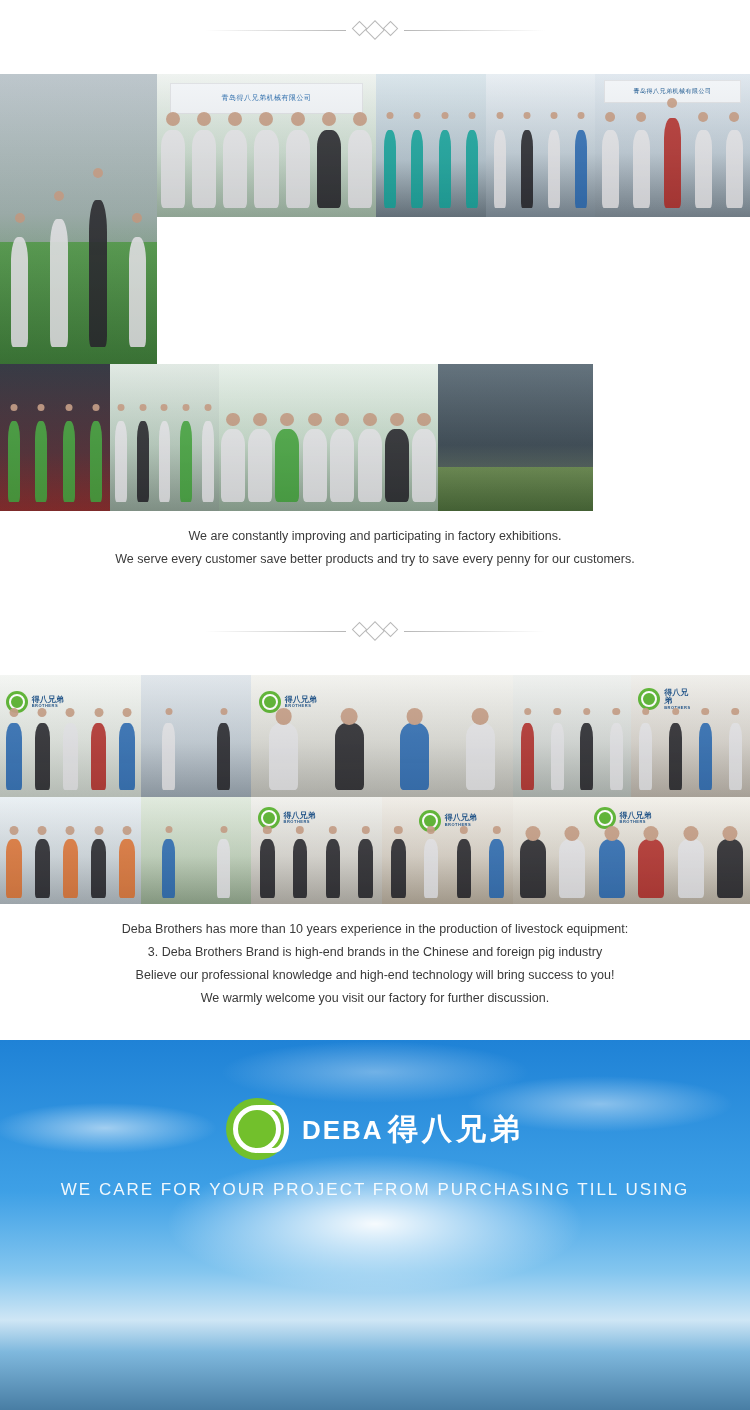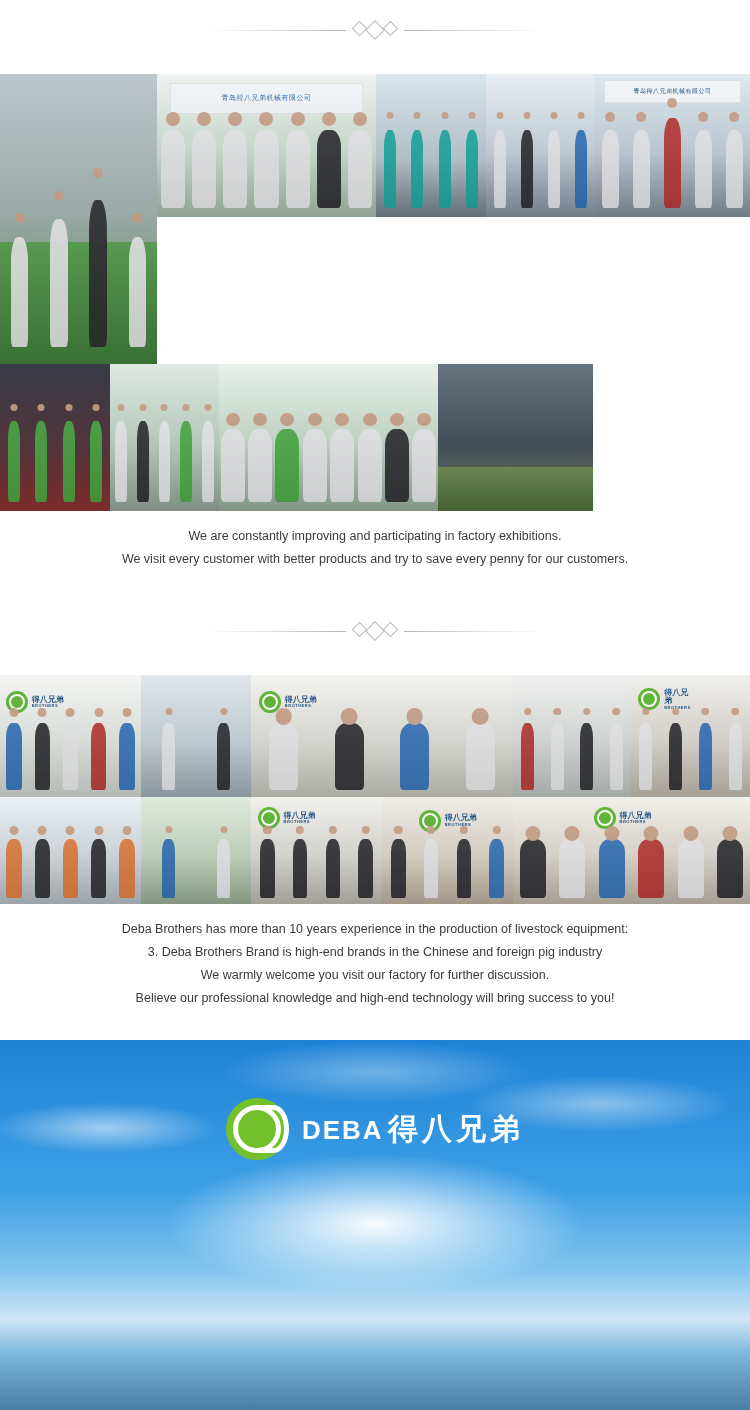--- a/index.html
+++ b/index.html
@@ -240,21 +240,21 @@
       </div>
       <div class="cell" style="width:155px;height:147px;">
         <div class="ph" style="background:linear-gradient(180deg,#5b6b76 0%,#3f4d57 55%,#7a8a6b 100%);">
           <div class="floor" style="height:30%;background:linear-gradient(180deg,#6f8f55,#4b6b3a);"></div>
         </div>
       </div>
     </div>
 
     <div class="caption">
       <p>We are constantly improving and participating in factory exhibitions.</p>
-      <p>We visit every customer with better products and try to save every penny for our customers.</p>
+      <p>We serve every customer save better products and try to save every penny for our customers.</p>
     </div>
   </section>
 
   <section style="margin-top:48px;">
     <div class="divider">
       <span class="line"></span>
       <span class="diamonds">
         <span class="dm"></span>
         <span class="dm mid"></span>
         <span class="dm"></span>
@@ -405,33 +405,34 @@
               <span class="p w"></span>
               <span class="p k"></span>
             </div>
         </div>
       </div>
     </div>
 
     <div class="caption">
       <p>Deba Brothers has more than 10 years experience in the production of livestock equipment:</p>
       <p>3. Deba Brothers Brand is high-end brands in the Chinese and foreign pig industry</p>
+      <p>Believe our professional knowledge and high-end technology will bring success to you!</p>
       <p>We warmly welcome you visit our factory for further discussion.</p>
-      <p>Believe our professional knowledge and high-end technology will bring success to you!</p>
     </div>
   </section>
 
   <section class="banner">
     <div class="clouds"></div>
     <div class="sun"></div>
 
     <div class="banner-logo">
       <span class="bl-mark"></span>
       <span class="bl-txt">
         <span class="en">DEBA</span>
         <span class="cn">得八兄弟</span>
       </span>
     </div>
 
+    <div class="banner-slogan">WE CARE FOR YOUR PROJECT FROM PURCHASING TILL USING</div>
 
   </section>
 
 </div>
 
 </body></html>

